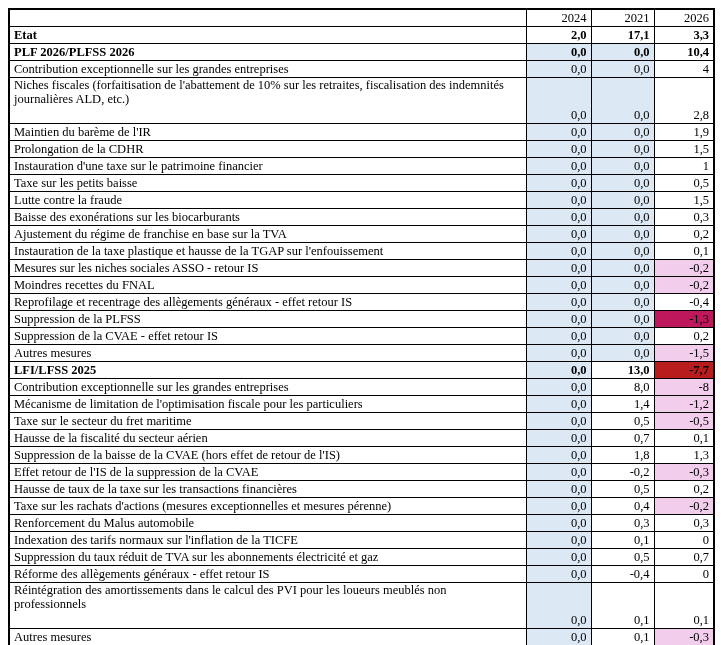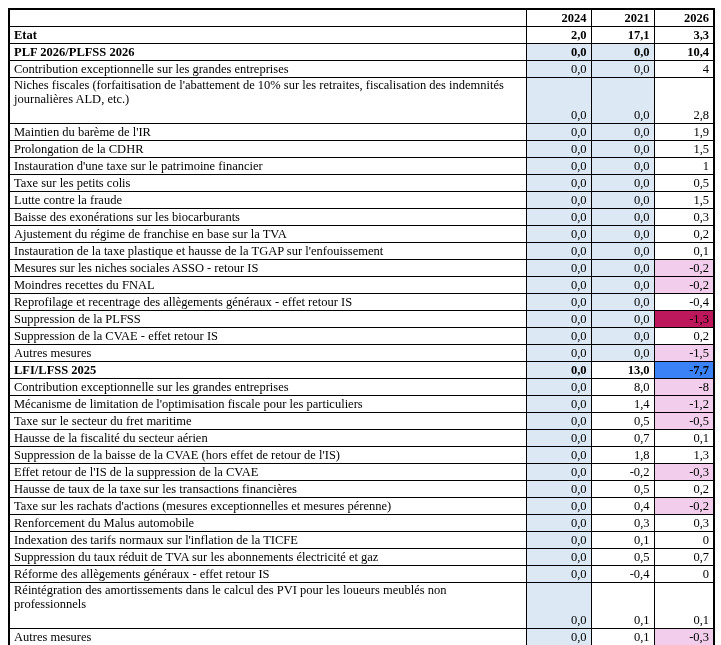--- a/index.html
+++ b/index.html
@@ -23,21 +23,21 @@
     border: 1px solid #000;
     padding: 1px 4px;
     vertical-align: bottom;
     font-size: 12.5px;
     line-height: 13.5px;
     height: 14px;
     overflow: hidden;
   }
   .label { text-align: left; }
   .num { text-align: right; }
-  thead th { font-weight: bold; }
+  thead th { font-weight: normal; }
   tr.bold td { font-weight: bold; }
   tr.tall { height: 46px; }
   tr.tall td.label { vertical-align: top; }
 </style>
 </head>
 <body>
 
 <table class="fiscal">
   <colgroup>
     <col class="c-label">
@@ -91,21 +91,21 @@
         <td class="num" style="background-color: rgb(220, 233, 245);">0,0</td>
         <td class="num">1,5</td>
       </tr>
       <tr>
         <td class="label">Instauration d'une taxe sur le patrimoine financier</td>
         <td class="num" style="background-color: rgb(220, 233, 245);">0,0</td>
         <td class="num" style="background-color: rgb(220, 233, 245);">0,0</td>
         <td class="num">1</td>
       </tr>
       <tr>
-        <td class="label">Taxe sur les petits colis</td>
+        <td class="label">Taxe sur les petits baisse</td>
         <td class="num" style="background-color: rgb(220, 233, 245);">0,0</td>
         <td class="num" style="background-color: rgb(220, 233, 245);">0,0</td>
         <td class="num">0,5</td>
       </tr>
       <tr>
         <td class="label">Lutte contre la fraude</td>
         <td class="num" style="background-color: rgb(220, 233, 245);">0,0</td>
         <td class="num" style="background-color: rgb(220, 233, 245);">0,0</td>
         <td class="num">1,5</td>
       </tr>
@@ -160,21 +160,21 @@
       <tr>
         <td class="label">Autres mesures</td>
         <td class="num" style="background-color: rgb(220, 233, 245);">0,0</td>
         <td class="num" style="background-color: rgb(220, 233, 245);">0,0</td>
         <td class="num" style="background-color: rgb(242, 206, 236);">-1,5</td>
       </tr>
       <tr class="bold">
         <td class="label">LFI/LFSS 2025</td>
         <td class="num" style="background-color: rgb(220, 233, 245);">0,0</td>
         <td class="num">13,0</td>
-        <td class="num" style="background-color: #3b82f6;">-7,7</td>
+        <td class="num" style="background-color: #b91c1c;">-7,7</td>
       </tr>
       <tr>
         <td class="label">Contribution exceptionnelle sur les grandes entreprises</td>
         <td class="num" style="background-color: rgb(220, 233, 245);">0,0</td>
         <td class="num">8,0</td>
         <td class="num" style="background-color: rgb(242, 206, 236);">-8</td>
       </tr>
       <tr>
         <td class="label">Mécanisme de limitation de l'optimisation fiscale pour les particuliers</td>
         <td class="num" style="background-color: rgb(220, 233, 245);">0,0</td>

